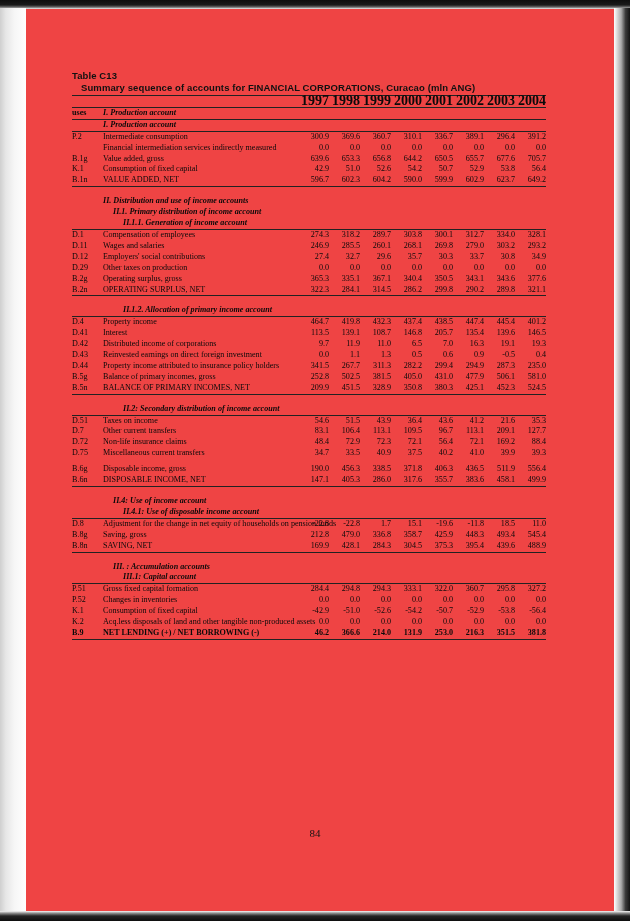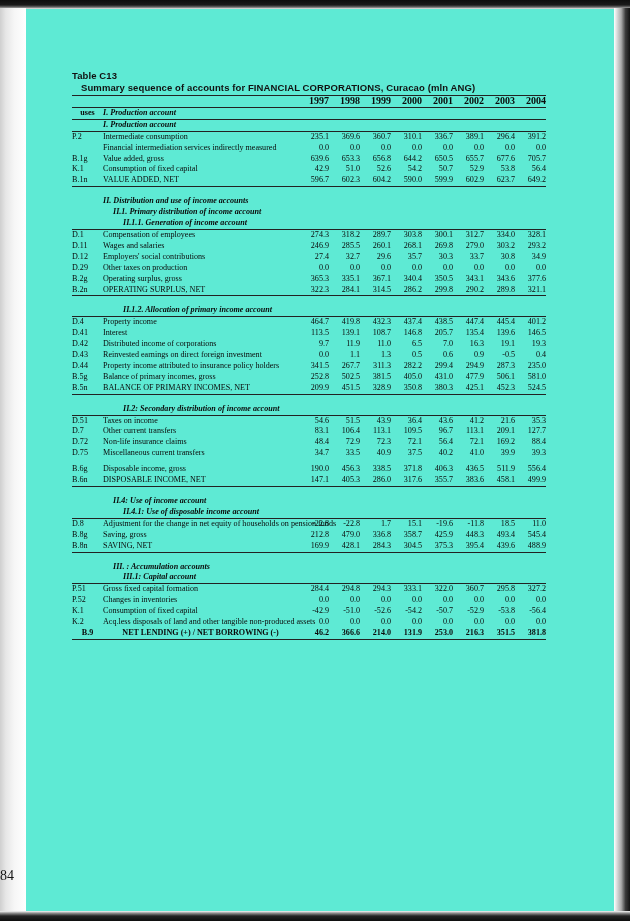--- a/index.html
+++ b/index.html
@@ -10,21 +10,21 @@
   body {
     width: 630px;
     height: 921px;
     overflow: hidden;
     font-family: "Liberation Serif", serif;
   }
   #page {
     position: relative;
     width: 630px;
     height: 921px;
-    background: #5eead4;
+    background: #ef4444;
     box-sizing: border-box;
   }
   
   .scan-top {
     position: absolute; left: 0; top: 0; width: 630px; height: 9px;
     background: linear-gradient(to bottom, #0d0d0d 0%, #1a1a1a 55%, #6e6e6e 80%, #f3f3f3 100%);
   }
   .scan-left {
     position: absolute; left: 0; top: 8px; width: 26px; height: 913px;
     background: linear-gradient(to right, #cfcfcf 0%, #e6e6e6 22%, #f6f6f6 55%, #ffffff 100%);
@@ -74,53 +74,54 @@
 
   td.code { font-size: 8.1px; padding-left: 1px; }
   td.label { font-size: 8.1px; }
   td.val {
     text-align: right;
     font-size: 8.1px;
     padding-right: 3px;
   }
   td.yr {
     text-align: right;
-    font-size: 10px;
+    font-size: 14px;
     font-weight: bold;
     padding-right: 3px;
     padding-bottom: 1px;
   }
 
   
   tr.rule-top > td { border-top: 1px solid #222; }
   tr.rule-bot > td { border-bottom: 1px solid #222; }
 
   .sec {
     font-style: italic;
     font-weight: bold;
     font-size: 8.1px;
   }
   .ind0 { padding-left: 0px; }
   .ind1 { padding-left: 10px; }
   .ind2 { padding-left: 20px; }
 
   .lbl-ind1 { padding-left: 8px; }
 
-  .bold { font-weight: bold; text-align: center; }
+  .bold { font-weight: bold; }
   .wrap { white-space: normal; }
 
   tr.spacer > td { height: 9px; line-height: 9px; }
   tr.spacer-sm > td { height: 5px; line-height: 5px; }
 
   #pagenum {
     position: absolute;
     left: 0; right: 0;
-    top: 868px;
+    top: 827px;
+    text-align: center;
     font-family: "Liberation Serif", serif;
-    font-size: 14px;
+    font-size: 11px;
     color: #141414;
   }
 </style>
 </head>
 <body>
 
 <div id="page">
   <div class="scan-top"></div>
   <div class="scan-left"></div>
   <div class="scan-right"></div>
@@ -178,21 +179,21 @@
             <td class="val"></td>
             <td class="val"></td>
             <td class="val"></td>
             <td class="val"></td>
             <td class="val"></td>
             <td class="val"></td>
           </tr>
           <tr class="rule-top">
             <td class="code">P.2</td>
             <td class="label">Intermediate consumption</td>
-            <td class="val">235.1</td>
+            <td class="val">300.9</td>
             <td class="val">369.6</td>
             <td class="val">360.7</td>
             <td class="val">310.1</td>
             <td class="val">336.7</td>
             <td class="val">389.1</td>
             <td class="val">296.4</td>
             <td class="val">391.2</td>
           </tr>
           <tr>
             <td class="code"></td>

